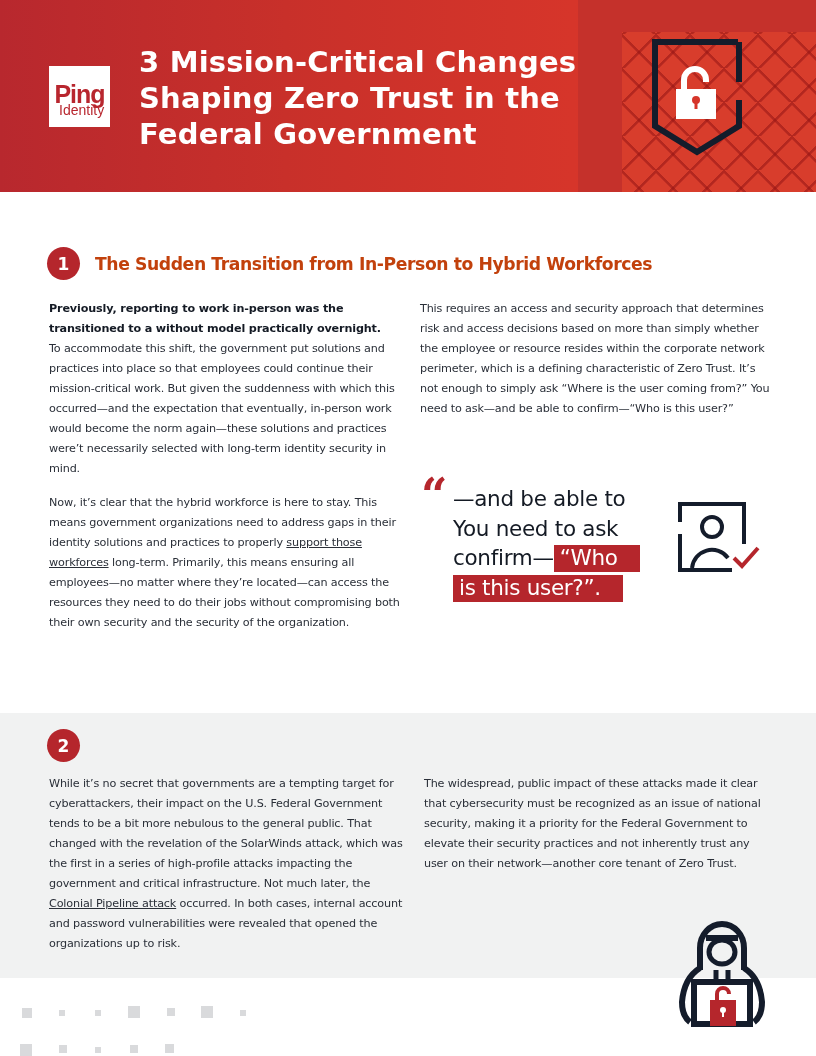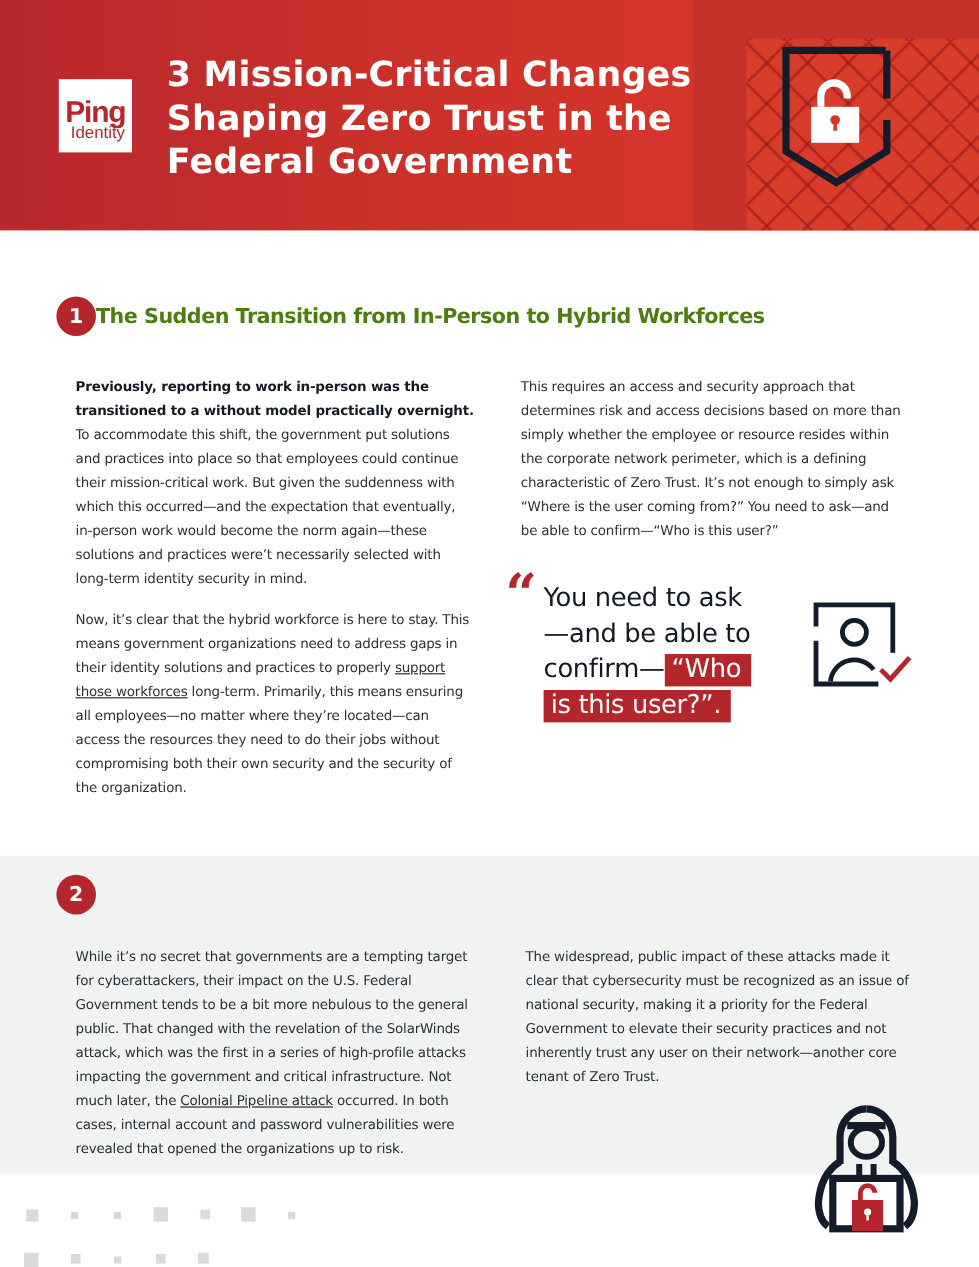--- a/index.html
+++ b/index.html
@@ -48,45 +48,45 @@
     .shield { position: absolute; left: 650px; top: 38px; }
 
     
     .sec-head { position: absolute; display: flex; align-items: center; }
     .num-badge {
       width: 33px; height: 33px; border-radius: 50%; background: #b5262c; color: #ffffff;
       font-family: "DejaVu Sans", sans-serif; font-weight: bold; font-size: 17px;
       display: flex; align-items: center; justify-content: center;
     }
     .sec-title {
-      font-family: "DejaVu Sans", sans-serif; font-weight: bold;
-      font-size: 17.2px; color: #4d7c0f; letter-spacing: -0.4px; white-space: nowrap;
+      margin-left: 15px; font-family: "DejaVu Sans", sans-serif; font-weight: bold;
+      font-size: 17.2px; color: #c2410c; letter-spacing: -0.4px; white-space: nowrap;
     }
 
     .col {
       position: absolute; font-family: "DejaVu Sans", sans-serif; font-size: 11.2px;
       line-height: 20px; color: #2a2f38; letter-spacing: -0.15px;
     }
-    .col p { margin: 14px; }
+    .col p { margin: 0; }
     .col p + p { margin-top: 14px; }
     .col .lead { font-weight: bold; color: #141a24; }
     .col a, .col .link { color: #2a2f38; text-decoration: underline; }
 
     
     .quote {
       position: absolute; left: 423px; top: 484px; width: 230px;
       font-family: "DejaVu Sans", sans-serif; font-size: 21.5px; line-height: 29.5px;
       color: #141a24; letter-spacing: -0.3px;
     }
     .quote-mark {
       position: absolute; left: 421px; top: 472px;
       font-family: "DejaVu Serif", serif; font-weight: bold; font-size: 46px; color: #b5262c; line-height: 46px;
     }
     .quote-line { display: block; white-space: nowrap; padding-left: 30px; }
-    .hl { background: #b5262c; color: #ffffff; padding: 0 8px 2px 6px; }
+    .hl { background: #b5262c; color: #ffffff; padding: 0 22px 2px 6px; }
 
     .user-icon { position: absolute; left: 676px; top: 500px; }
 
     
     .band {
       position: absolute; left: 0; top: 713px; width: 816px; height: 265px; background: #f1f2f2;
     }
 
     .hacker { position: absolute; left: 676px; top: 918px; }
 
@@ -136,22 +136,22 @@
     <span>Now, it’s clear that the hybrid workforce is here to stay. This means government organizations need to address gaps in their identity solutions and practices to properly </span><a class="link">support those workforces</a><span> long-term. Primarily, this means ensuring all employees—no matter where they’re located—can access the resources they need to do their jobs without compromising both their own security and the security of the organization.</span>
   </p>
 </div>
 
 <div class="col" style="left:420px; top:299px; width:350px;">
   <p>This requires an access and security approach that determines risk and access decisions based on more than simply whether the employee or resource resides within the corporate network perimeter, which is a defining characteristic of Zero Trust. It’s not enough to simply ask “Where is the user coming from?” You need to ask—and be able to confirm—“Who is this user?”</p>
 </div>
 
 <div class="quote-mark">“</div>
 <div class="quote">
+  <span class="quote-line">—and be able to</span>
   <span class="quote-line">You need to ask</span>
-  <span class="quote-line">—and be able to</span>
   <span class="quote-line"><span>confirm—</span><span class="hl">“Who</span></span>
   <span class="quote-line"><span class="hl">is this user?”.</span></span>
 </div>
 
 <svg class="user-icon" width="86" height="74" viewBox="0 0 86 74">
   <path d="M4 22 V4 H68 V44" fill="none" stroke="#141c2b" stroke-width="4"></path>
   <path d="M4 34 V70 H56" fill="none" stroke="#141c2b" stroke-width="4"></path>
   <circle cx="36" cy="27" r="10" fill="none" stroke="#141c2b" stroke-width="4"></circle>
   <path d="M16 68 a20 20 0 0 1 36 -10" fill="none" stroke="#141c2b" stroke-width="4"></path>
   <path d="M58 58 L66 66 L82 48" fill="none" stroke="#b5262c" stroke-width="4"></path>

